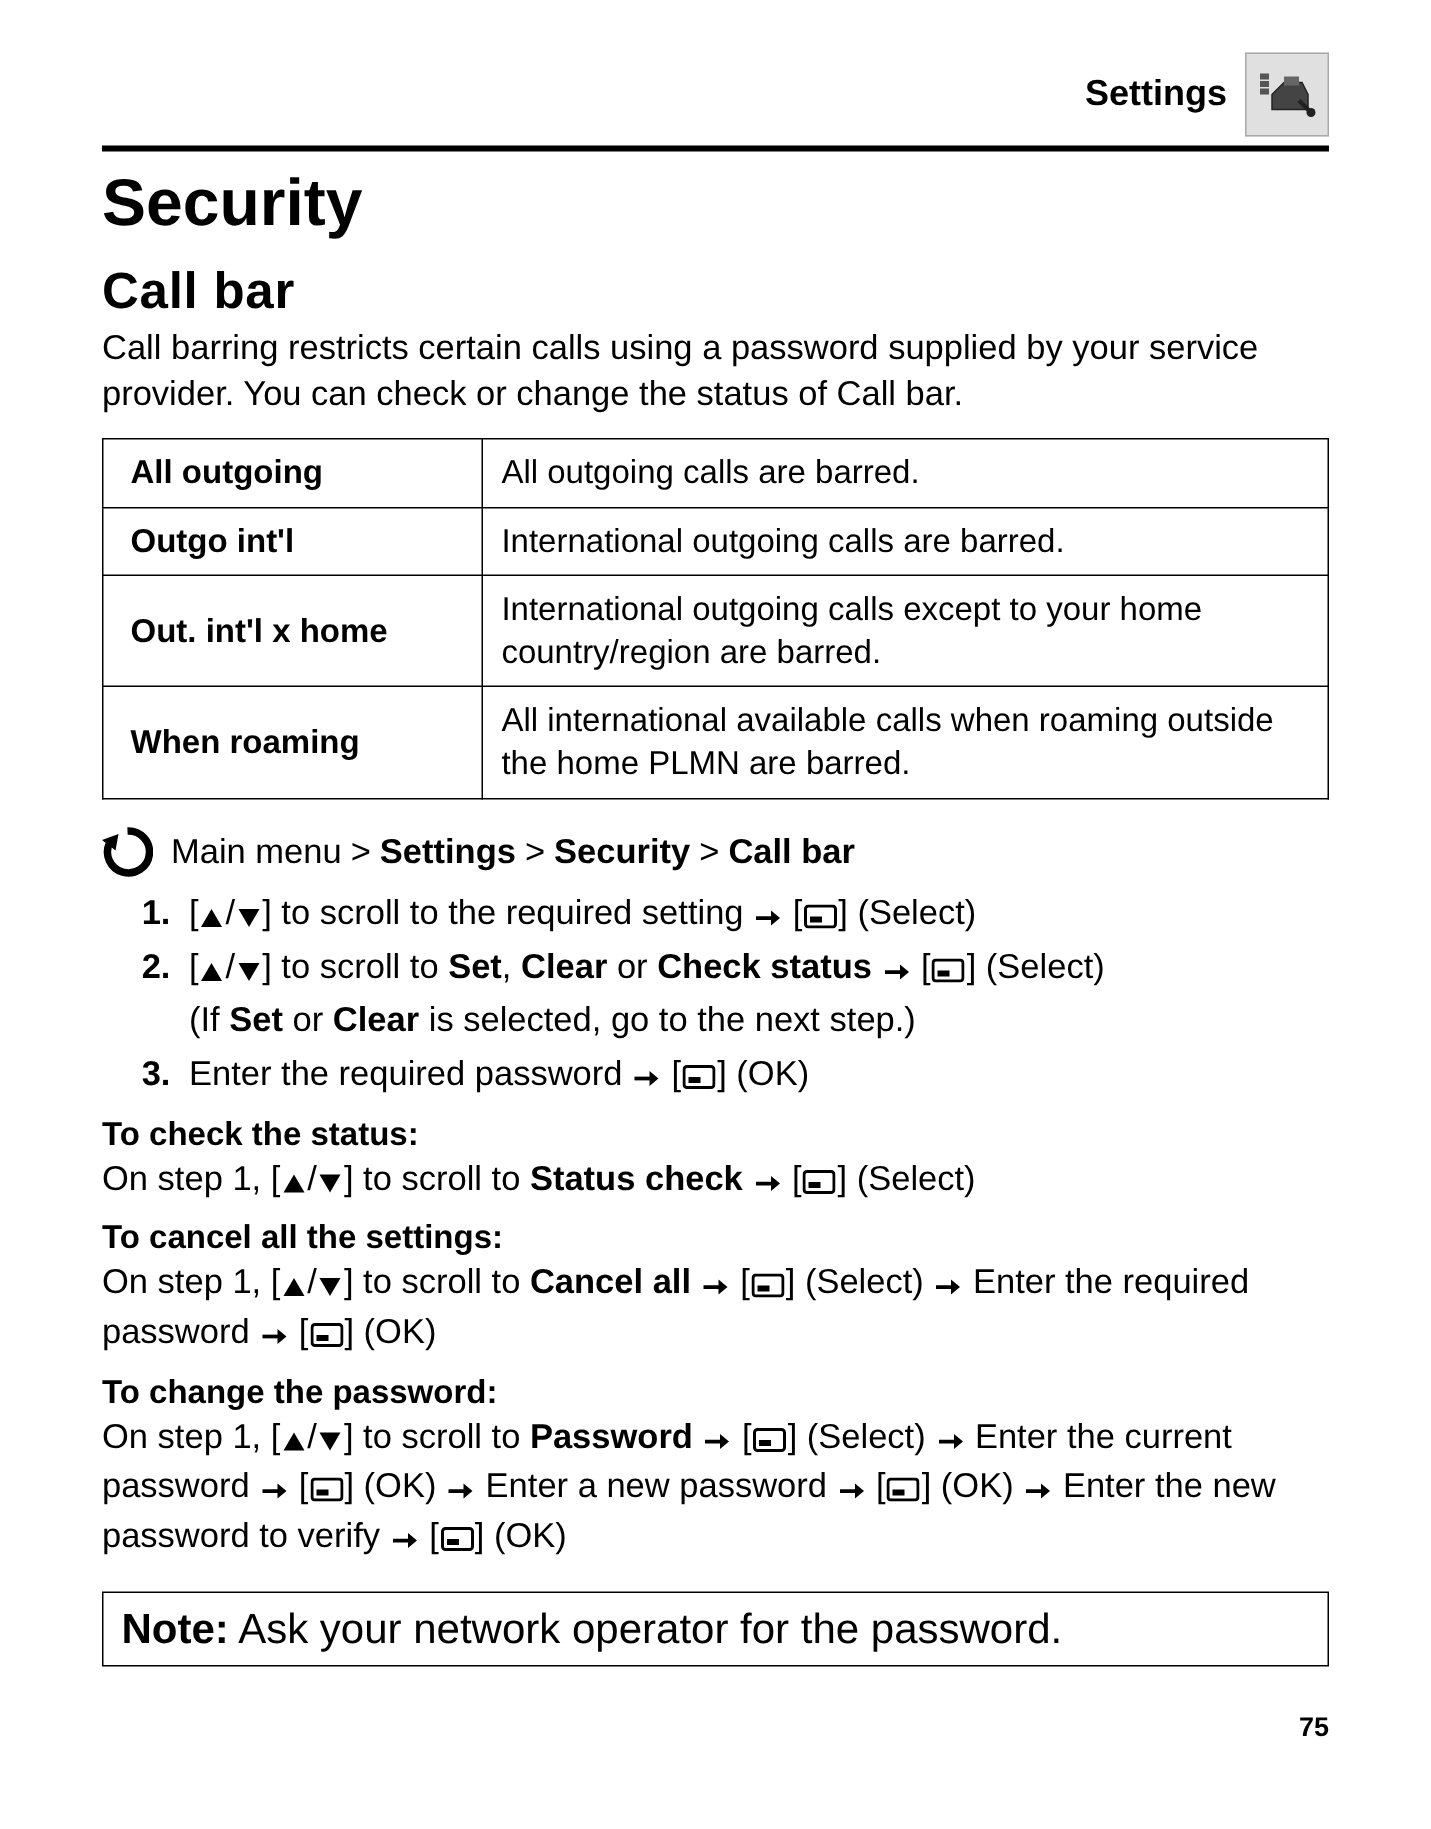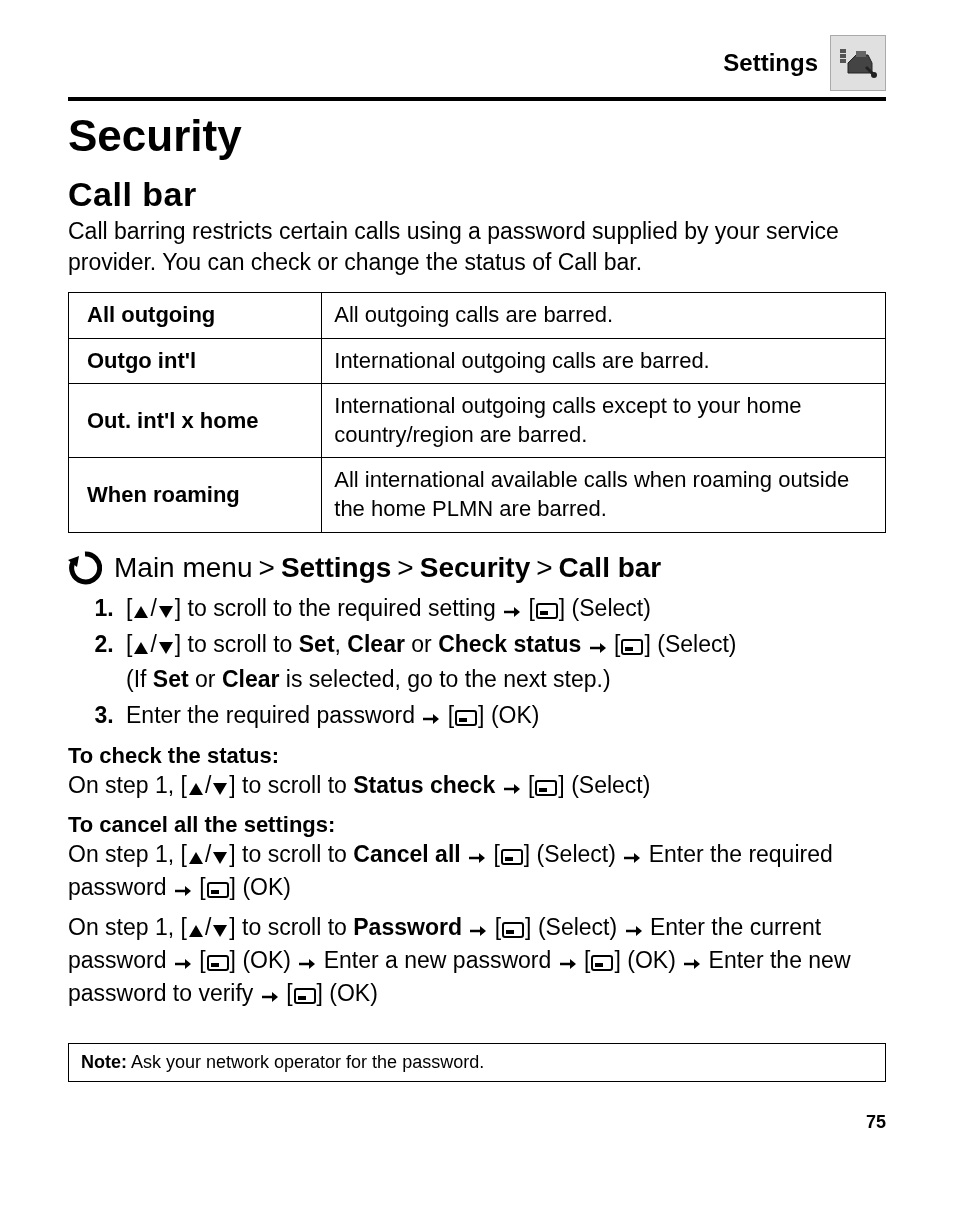--- a/index.html
+++ b/index.html
@@ -69,21 +69,21 @@
     font-size: 22px;
     vertical-align: middle;
     line-height: 1.3;
   }
   table.settings td.key {
     font-weight: bold;
     width: 31%;
     padding-left: 18px;
   }
   .breadcrumb {
-    font-size: 28px;
+    font-size: 23px;
     margin: 4px 0 6px 0;
     display: flex;
     align-items: center;
     gap: 6px;
     flex-wrap: wrap;
     padding-left: 0;
   }
   .breadcrumb .icon {
     display: inline-flex;
     width: 34px;
@@ -110,22 +110,22 @@
     margin: 10px 0 0 0;
   }
   .para {
     font-size: 23px;
     line-height: 1.45;
     margin: 0 0 6px 0;
   }
   .note-box {
     border: 1px solid #000;
     padding: 8px 12px;
-    font-size: 18px;
-    margin-top: 32px;
+    font-size: 28px;
+    margin-top: 20px;
   }
   .page-num {
     text-align: right;
     font-weight: bold;
     font-size: 18px;
     margin-top: 30px;
   }
   
   .glyph {
     display: inline-flex;
@@ -313,20 +313,21 @@
           <polygon points="11,2 17,7 11,12" fill="#000"></polygon>
         </svg>
       </span> [<span class="glyph">
         <svg width="22" height="16">
           <rect x="1" y="1" width="20" height="14" rx="2" fill="none" stroke="#000" stroke-width="2"></rect>
           <rect x="4" y="8" width="8" height="4" fill="#000"></rect>
         </svg>
       </span><span>] (OK)</span>
   </p>
 
+  <p class="sub-heading">To change the password:</p>
   <p class="para">
     <span>On step 1, [</span><span class="glyph">
         <svg width="16" height="14">
           <polygon points="8,1 15,13 1,13" fill="#000"></polygon>
         </svg>
       </span>/<span class="glyph">
         <svg width="16" height="14">
           <polygon points="1,1 15,1 8,13" fill="#000"></polygon>
         </svg>
       </span><span>] to scroll to </span><span class="bold">Password</span> <span class="glyph">

